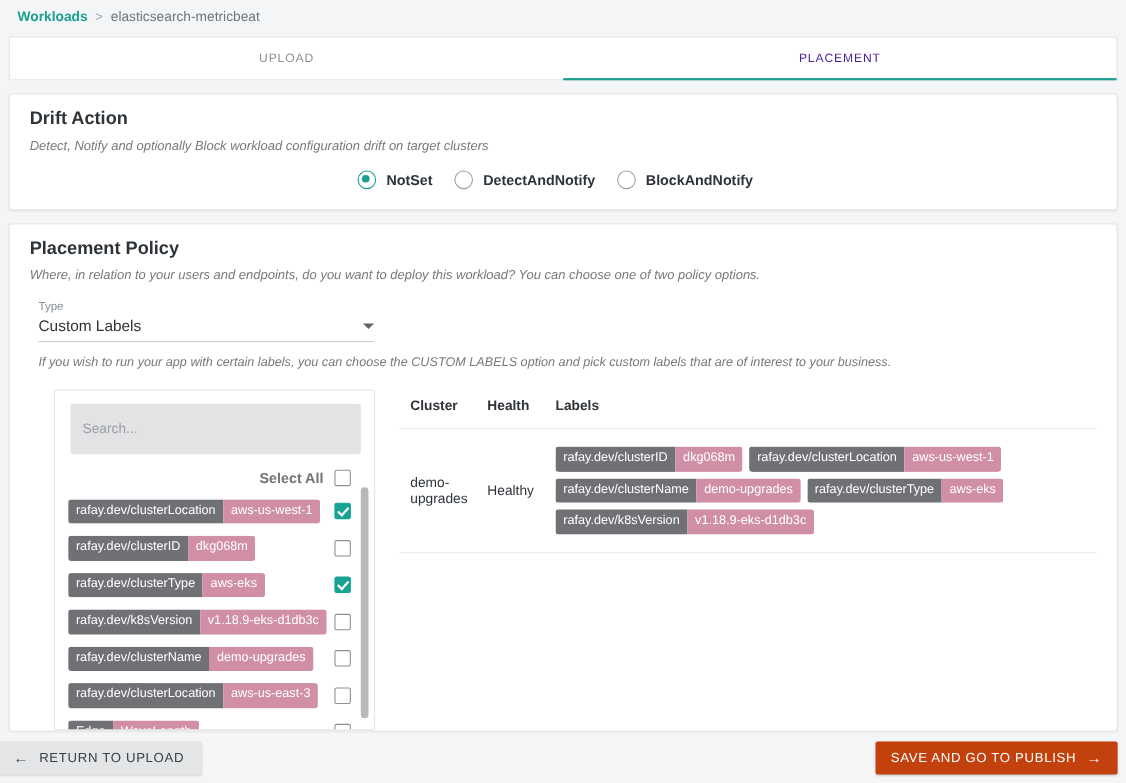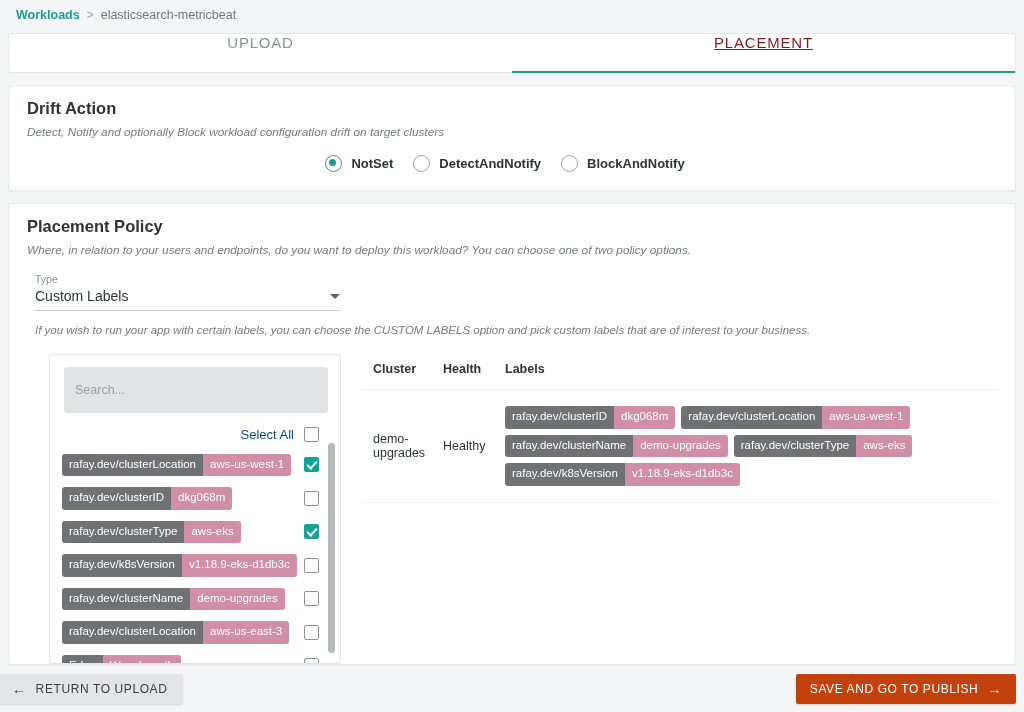--- a/index.html
+++ b/index.html
@@ -29,29 +29,30 @@
     height: 40px;
     background: #ffffff;
     border: 1px solid #e4e6e8;
     border-radius: 3px 3px 0 0;
     display: flex;
     position: relative;
   }
   .tab {
     flex: 1;
     display: flex;
+    align-items: center;
     justify-content: center;
-    font-size: 15px;
+    font-size: 11px;
     letter-spacing: .8px;
     color: #8b9196;
     cursor: pointer;
     position: relative;
     height: 100%;
   }
-  .tab.active { color: #7f1d1d; text-decoration: underline; }
+  .tab.active { color: #4c1d95; }
   .tab.active::after {
     content: "";
     position: absolute;
     left: 0; right: 0; bottom: -1px;
     height: 2.5px;
     background: #1b9e91;
   }
 
   
   .card {
@@ -164,21 +165,21 @@
   }
   .search-input::placeholder { color: #9d9fa2; }
 
   .selectall-row {
     display: flex;
     align-items: center;
     justify-content: flex-end;
     padding: 14px 21px 6px 0;
     gap: 10px;
   }
-  .selectall-text { font-size: 13px; color: #0c4a6e; font-weight: normal; }
+  .selectall-text { font-size: 13px; color: #737373; font-weight: bold; }
 
   .cb {
     width: 15px; height: 15px;
     border: 1.7px solid #8b9196;
     border-radius: 2px;
     background: #fff;
     flex: none;
     position: relative;
     cursor: pointer;
   }

